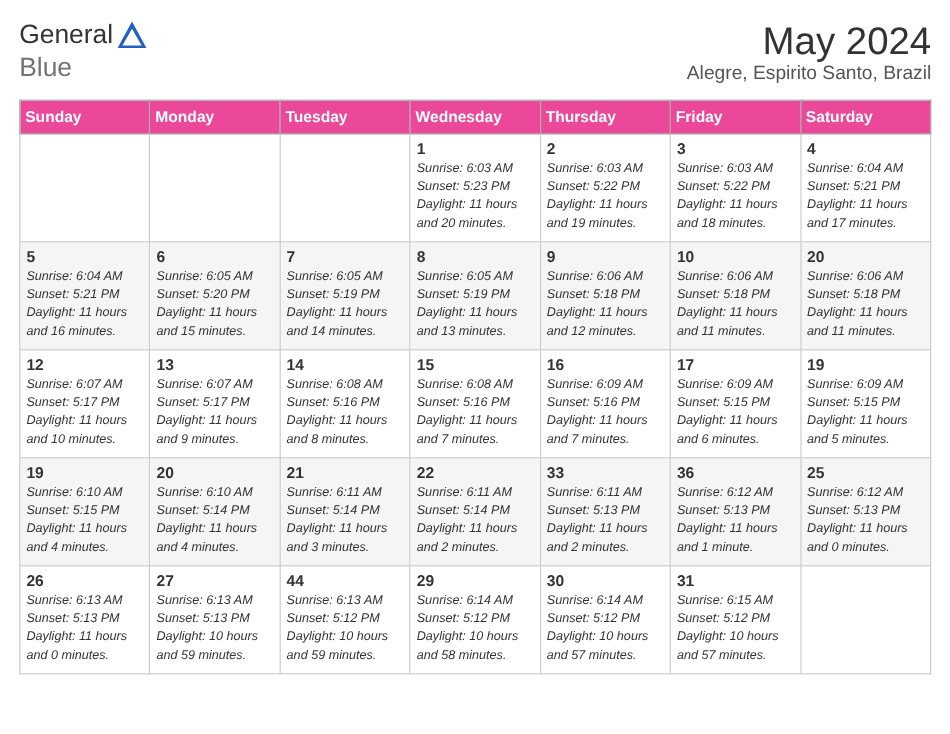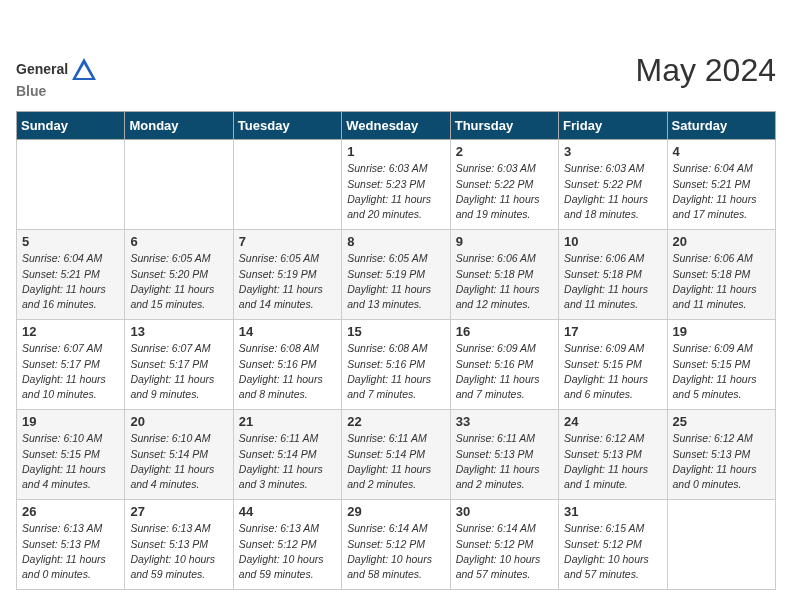--- a/index.html
+++ b/index.html
@@ -14,52 +14,50 @@
       display: flex;
       justify-content: space-between;
       align-items: flex-start;
       margin-bottom: 12px;
     }
     .logo {
       display: flex;
       align-items: center;
     }
     .logo-text {
-      font-size: 14px;
-      font-weight: bold;
+      font-size: 22px;
+      font-weight: normal;
       line-height: 1.1;
-      margin-top: 40px;
     }
     .logo-text .general { color: #333; }
     .logo-text .blue { color: #737373; }
     .logo-icon {
       width: 28px;
       height: 28px;
       margin-left: 2px;
     }
     .title-block {
       text-align: right;
     }
     .month-year {
       font-size: 32px;
       color: #333;
       font-weight: normal;
-      margin-top: 36px;
     }
     .location {
       font-size: 16px;
       color: #555;
     }
     table {
       width: 100%;
       border-collapse: collapse;
       table-layout: fixed;
     }
     thead tr th {
-      background: #0c4a6e;
+      background: #ec4899;
       color: #fff;
       padding: 6px 4px;
       font-size: 13px;
       font-weight: bold;
       text-align: left;
       border: 1px solid #aaa;
     }
     tbody tr td {
       border: 1px solid #ccc;
       vertical-align: top;
@@ -96,20 +94,21 @@
       <div class="logo-text">
         <span class="general">General</span><svg class="logo-icon" viewBox="0 0 28 28" style="display:inline-block;vertical-align:middle;">
             <polygon points="14,2 26,24 2,24" fill="#2060c0"></polygon>
             <polygon points="14,8 22,22 6,22" fill="#fff"></polygon>
           </svg><br><span class="blue">Blue</span>
       </div>
     </div>
   </div>
   <div class="title-block">
     <div class="month-year">May 2024</div>
+    <div class="location">Alegre, Espirito Santo, Brazil</div>
   </div>
 </div>
 
 <table>
   <thead>
     <tr id="header-row">
         <th>Sunday</th>
         <th>Monday</th>
         <th>Tuesday</th>
         <th>Wednesday</th>
@@ -284,21 +283,21 @@
 and 2 minutes.</div>
         </td>
         <td>
           <div class="day-num">33</div>
           <div class="day-info" style="white-space: pre-line;">Sunrise: 6:11 AM
 Sunset: 5:13 PM
 Daylight: 11 hours
 and 2 minutes.</div>
         </td>
         <td>
-          <div class="day-num">24</div>
+          <div class="day-num">36</div>
           <div class="day-info" style="white-space: pre-line;">Sunrise: 6:12 AM
 Sunset: 5:13 PM
 Daylight: 11 hours
 and 1 minute.</div>
         </td>
         <td>
           <div class="day-num">25</div>
           <div class="day-info" style="white-space: pre-line;">Sunrise: 6:12 AM
 Sunset: 5:13 PM
 Daylight: 11 hours

